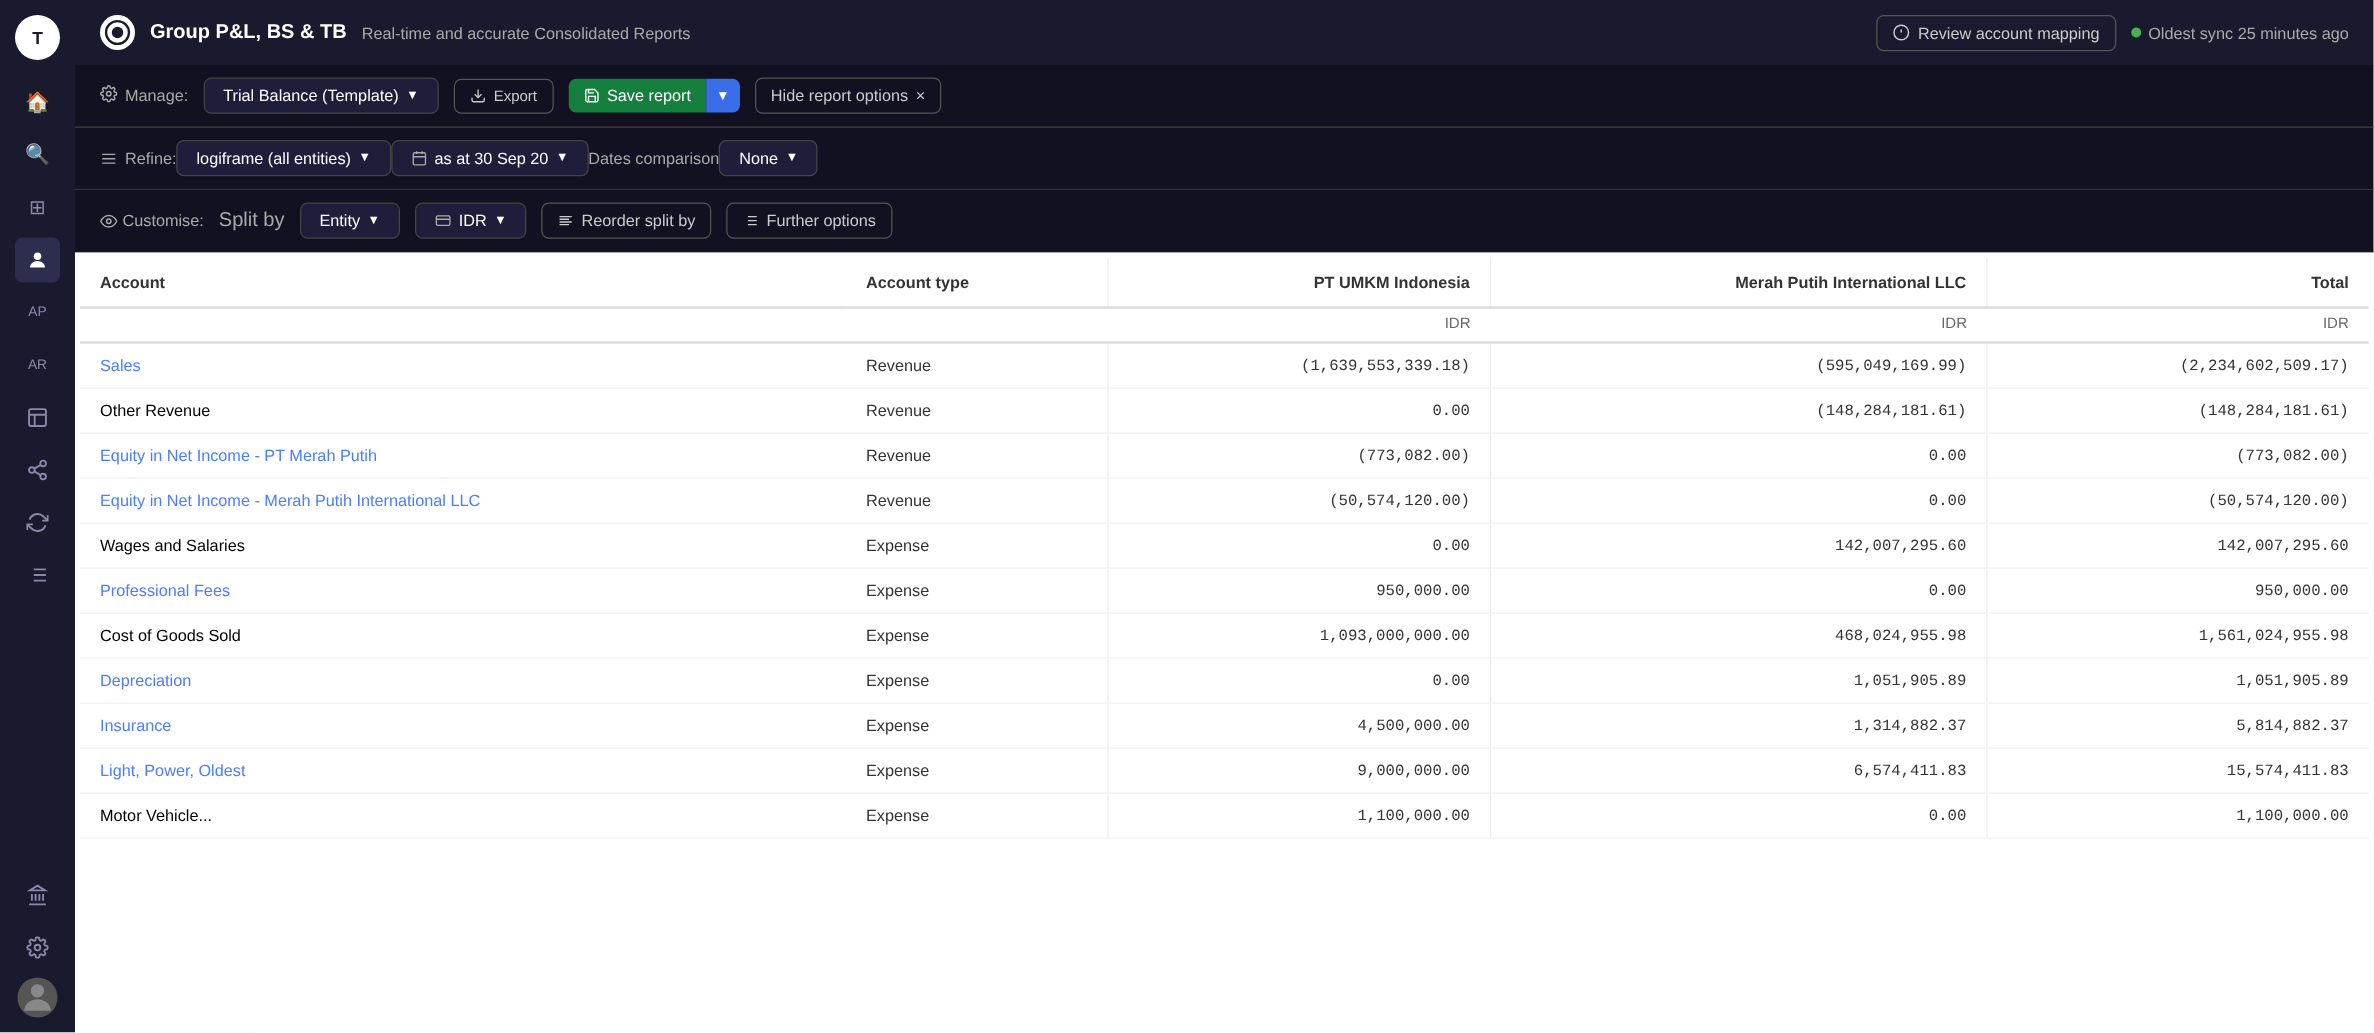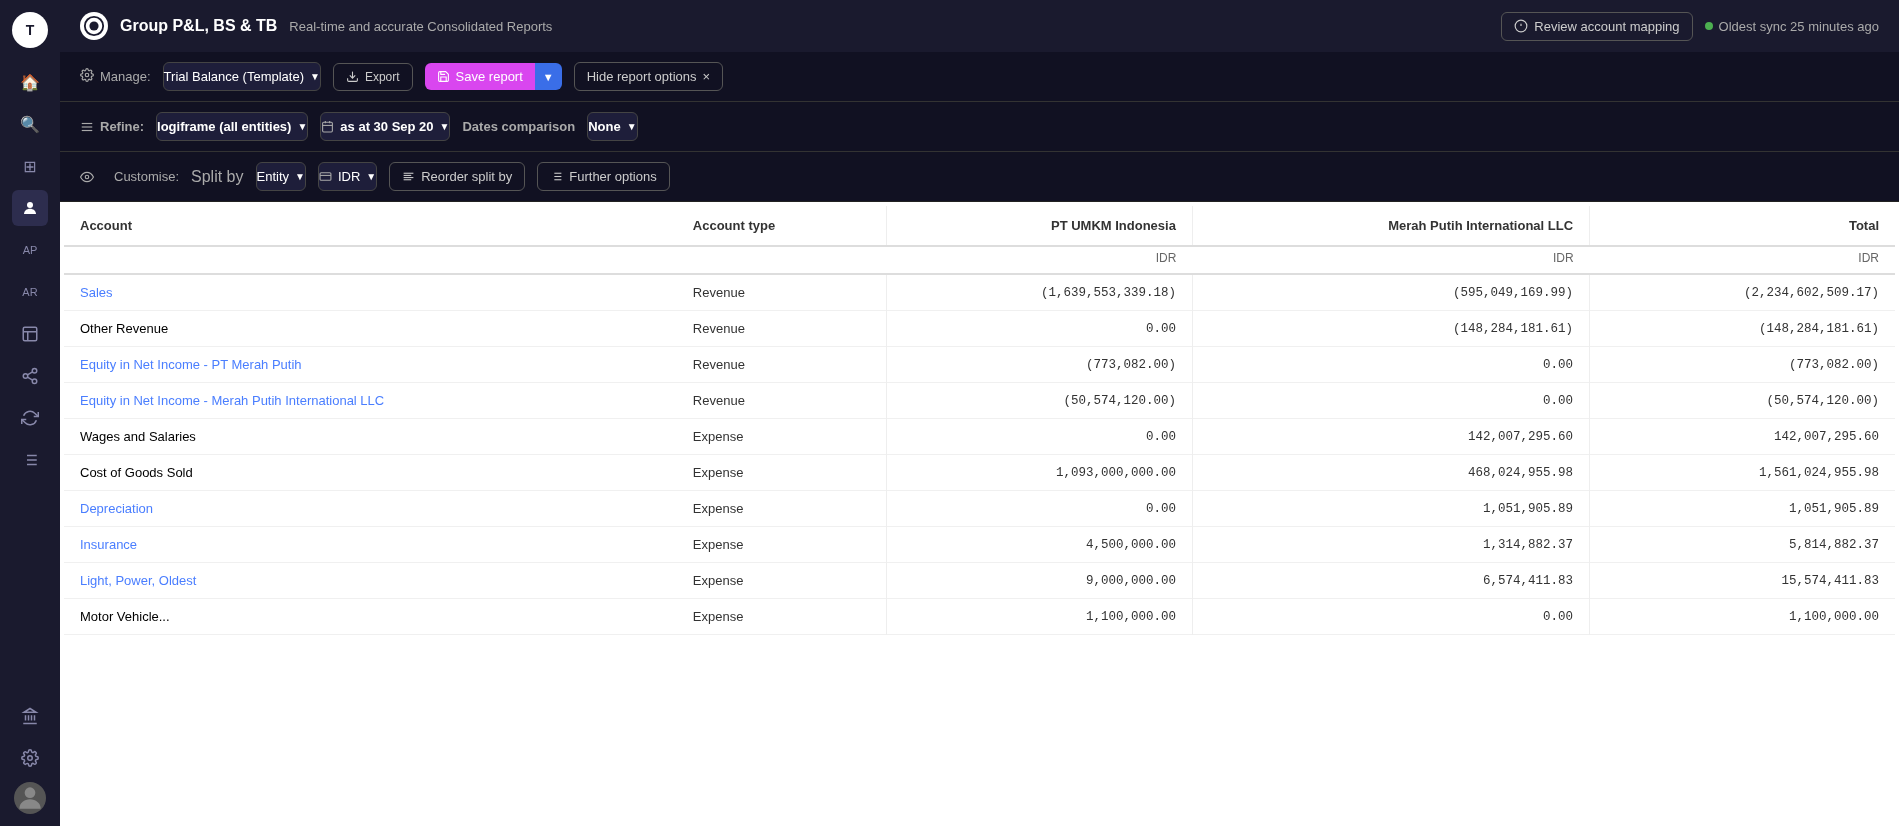--- a/index.html
+++ b/index.html
@@ -96,38 +96,38 @@
       gap: 12px;
       flex-shrink: 0;
       border-bottom: 1px solid #333;
     }
     .toolbar-label { color: #aaa; font-size: 13px; display: flex; align-items: center; gap: 6px; }
     .toolbar-select {
       display: flex; align-items: center; gap: 6px;
       background: #1e1e3a;
       border: 1px solid #444;
       border-radius: 6px;
-      padding: 6px 0;
+      padding: 6px 15px;
       color: #fff;
       font-size: 13px;
       cursor: pointer;
     }
     .btn-export {
       display: flex; align-items: center; gap: 6px;
       background: transparent;
       border: 1px solid #555;
       border-radius: 6px;
       padding: 6px 12px;
       color: #ccc;
       font-size: 12px;
       cursor: pointer;
     }
     .btn-save {
       display: flex; align-items: center; gap: 6px;
-      background: #d946ef;
+      background: #15803d;
       border: none;
       border-radius: 6px 0 0 6px;
       padding: 6px 12px;
       color: #fff;
       font-size: 13px;
       cursor: pointer;
     }
     .btn-save-caret {
       background: #3a6ee8;
       border: none;
@@ -147,38 +147,36 @@
       font-size: 13px;
       cursor: pointer;
     }
 
     
     .refinebar {
       background: #111122;
       padding: 10px 20px;
       display: flex;
       align-items: center;
-      gap: 12px;
       flex-shrink: 0;
       border-bottom: 1px solid #333;
-      font-weight: bold;
     }
     .refinebar-label { color: #aaa; font-size: 13px; display: flex; align-items: center; gap: 6px; }
 
     
     .custombar {
       background: #111122;
       padding: 10px 20px;
       display: flex;
       align-items: center;
       gap: 12px;
       flex-shrink: 0;
       border-bottom: 1px solid #222;
     }
-    .custombar-label { color: #aaa; font-size: 13px; display: flex; align-items: center; gap: 20px; }
+    .custombar-label { color: #aaa; font-size: 13px; display: flex; align-items: center; gap: 4px; }
     .btn-reorder {
       display: flex; align-items: center; gap: 6px;
       background: transparent;
       border: 1px solid #555;
       border-radius: 6px;
       padding: 6px 12px;
       color: #ccc;
       font-size: 13px;
       cursor: pointer;
     }
@@ -509,20 +507,27 @@
             <td class="col-divider">(50,574,120.00)</td>
           </tr>
           <tr>
             <td class="no-link">Wages and Salaries</td>
             <td>Expense</td>
             <td class="col-divider">0.00</td>
             <td class="col-divider">142,007,295.60</td>
             <td class="col-divider">142,007,295.60</td>
           </tr>
           <tr>
+            <td>Professional Fees</td>
+            <td>Expense</td>
+            <td class="col-divider">950,000.00</td>
+            <td class="col-divider">0.00</td>
+            <td class="col-divider">950,000.00</td>
+          </tr>
+          <tr>
             <td class="no-link">Cost of Goods Sold</td>
             <td>Expense</td>
             <td class="col-divider">1,093,000,000.00</td>
             <td class="col-divider">468,024,955.98</td>
             <td class="col-divider">1,561,024,955.98</td>
           </tr>
           <tr>
             <td>Depreciation</td>
             <td>Expense</td>
             <td class="col-divider">0.00</td>

